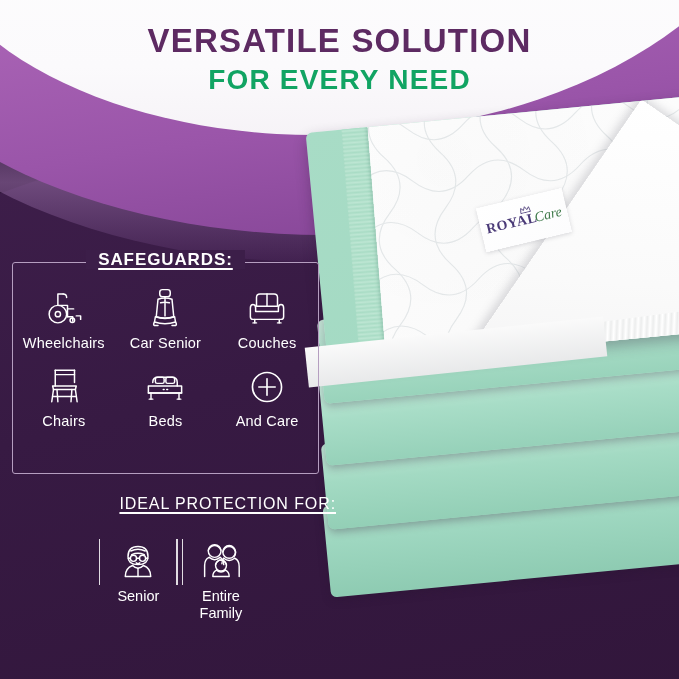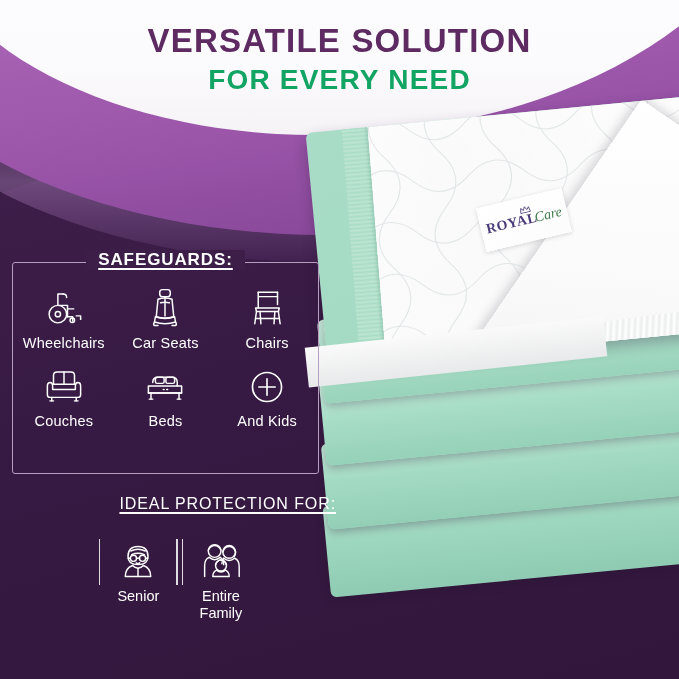--- a/index.html
+++ b/index.html
@@ -271,54 +271,54 @@
             <rect x="14" y="3" width="12" height="8" rx="3"></rect>
             <path d="M20 11 v3"></path>
             <path d="M12 14 q8 -3 16 0 l2 20 q-10 3 -20 0 Z"></path>
             <path d="M20 15 v18"></path>
             <path d="M9 34 q11 4 22 0 l1 6 q-12 4 -24 0 Z"></path>
             <path d="M8 40 q-2 3 0 4 h4"></path>
             <path d="M32 40 q2 3 0 4 h-4"></path>
             <path d="M15 18 q5 -1 10 0"></path>
           </svg>
         </div>
-        <span class="sg-label">Car Seats</span>
+        <span class="sg-label">Car Senior</span>
+      </div>
+
+      <div class="sg-cell">
+        <div class="sg-ico">
+          <svg width="42" height="42" viewBox="0 0 46 48" fill="none" stroke="#ffffff" stroke-width="1.7" stroke-linecap="round" stroke-linejoin="round">
+            <path d="M11 12 q0 -4 4 -4 h16 q4 0 4 4 v10 h-24 Z"></path>
+            <path d="M23 8 v14"></path>
+            <path d="M7 20 q-3 0 -3 4 v10 q0 3 3 3 h32 q3 0 3 -3 v-10 q0 -4 -3 -4 q-3 0 -3 4 v4 h-26 v-4 q0 -4 -3 -4 Z"></path>
+            <path d="M9 37 v4"></path>
+            <path d="M37 37 v4"></path>
+            <path d="M7 41 h4"></path>
+            <path d="M35 41 h4"></path>
+          </svg>
+        </div>
+        <span class="sg-label">Couches</span>
       </div>
 
       <div class="sg-cell">
         <div class="sg-ico">
           <svg width="40" height="42" viewBox="0 0 40 48" fill="none" stroke="#ffffff" stroke-width="1.7" stroke-linecap="round" stroke-linejoin="round">
             <path d="M10 6 h22"></path>
             <path d="M11 11 h21"></path>
             <path d="M10 6 v18"></path>
             <path d="M32 6 v14"></path>
             <path d="M7 24 h27 l-1 4 H8 Z"></path>
             <path d="M8 28 l-2 14"></path>
             <path d="M33 28 l2 14"></path>
             <path d="M12 28 l1 14"></path>
             <path d="M29 28 l-1 14"></path>
             <path d="M7 36 h27"></path>
           </svg>
         </div>
         <span class="sg-label">Chairs</span>
-      </div>
-
-      <div class="sg-cell">
-        <div class="sg-ico">
-          <svg width="42" height="42" viewBox="0 0 46 48" fill="none" stroke="#ffffff" stroke-width="1.7" stroke-linecap="round" stroke-linejoin="round">
-            <path d="M11 12 q0 -4 4 -4 h16 q4 0 4 4 v10 h-24 Z"></path>
-            <path d="M23 8 v14"></path>
-            <path d="M7 20 q-3 0 -3 4 v10 q0 3 3 3 h32 q3 0 3 -3 v-10 q0 -4 -3 -4 q-3 0 -3 4 v4 h-26 v-4 q0 -4 -3 -4 Z"></path>
-            <path d="M9 37 v4"></path>
-            <path d="M37 37 v4"></path>
-            <path d="M7 41 h4"></path>
-            <path d="M35 41 h4"></path>
-          </svg>
-        </div>
-        <span class="sg-label">Couches</span>
       </div>
 
       <div class="sg-cell">
         <div class="sg-ico">
           <svg width="44" height="42" viewBox="0 0 48 48" fill="none" stroke="#ffffff" stroke-width="1.7" stroke-linecap="round" stroke-linejoin="round">
             <path d="M10 20 q0 -6 6 -6 h16 q6 0 6 6 v4"></path>
             <rect x="13" y="14" width="10" height="7" rx="2"></rect>
             <rect x="25" y="14" width="10" height="7" rx="2"></rect>
             <path d="M5 24 h38 v8 h-38 Z"></path>
             <path d="M5 32 h38"></path>
@@ -334,21 +334,21 @@
       </div>
 
       <div class="sg-cell">
         <div class="sg-ico">
           <svg width="40" height="40" viewBox="0 0 44 44" fill="none" stroke="#ffffff" stroke-width="1.8" stroke-linecap="round">
             <circle cx="22" cy="22" r="16"></circle>
             <path d="M22 13 v18"></path>
             <path d="M13 22 h18"></path>
           </svg>
         </div>
-        <span class="sg-label">And Kids</span>
+        <span class="sg-label">And Care</span>
       </div>
 
     </div>
   </div>
 
   <div class="ideal">
     <span class="ideal-title">IDEAL PROTECTION FOR:</span>
 
     <div class="ideal-row">
 

